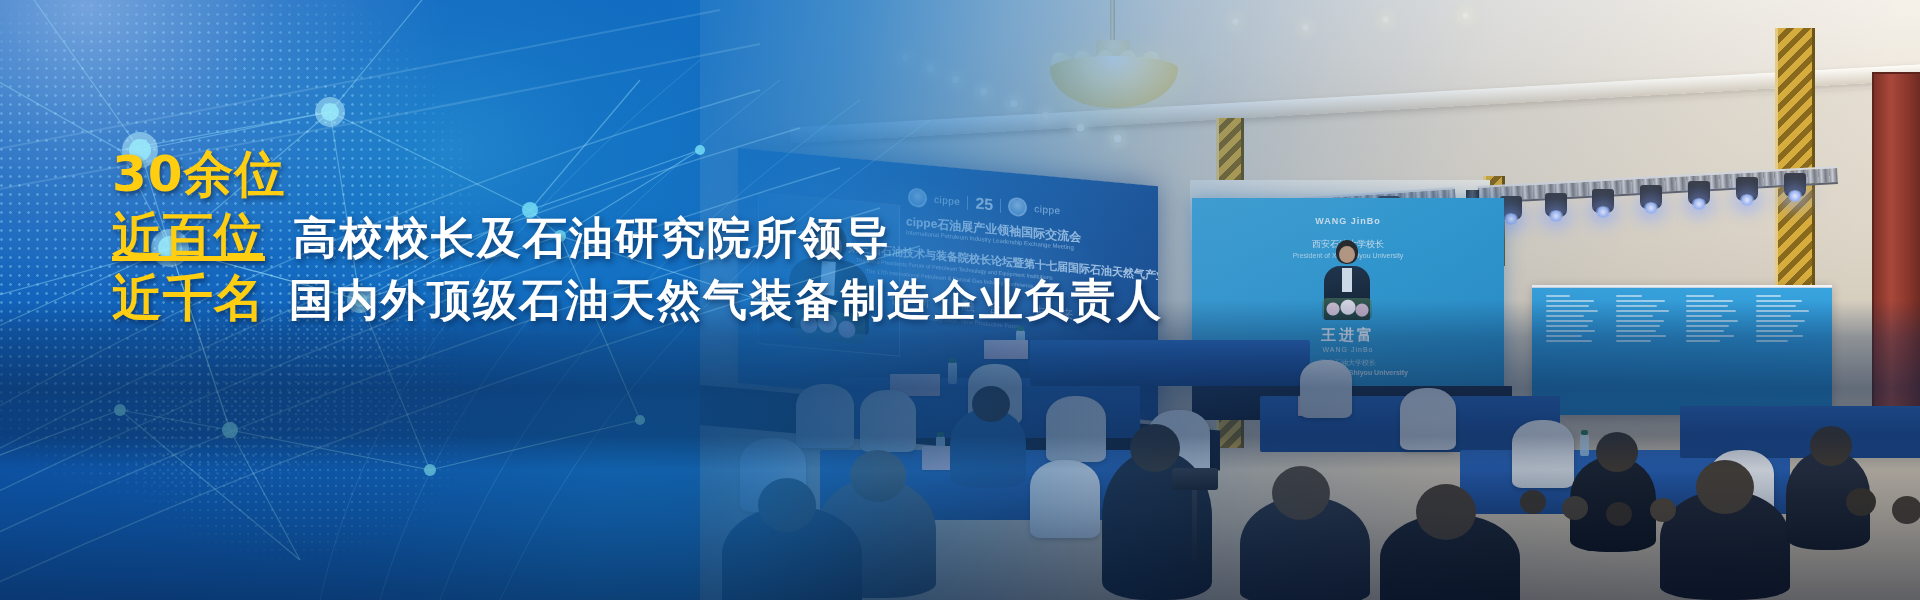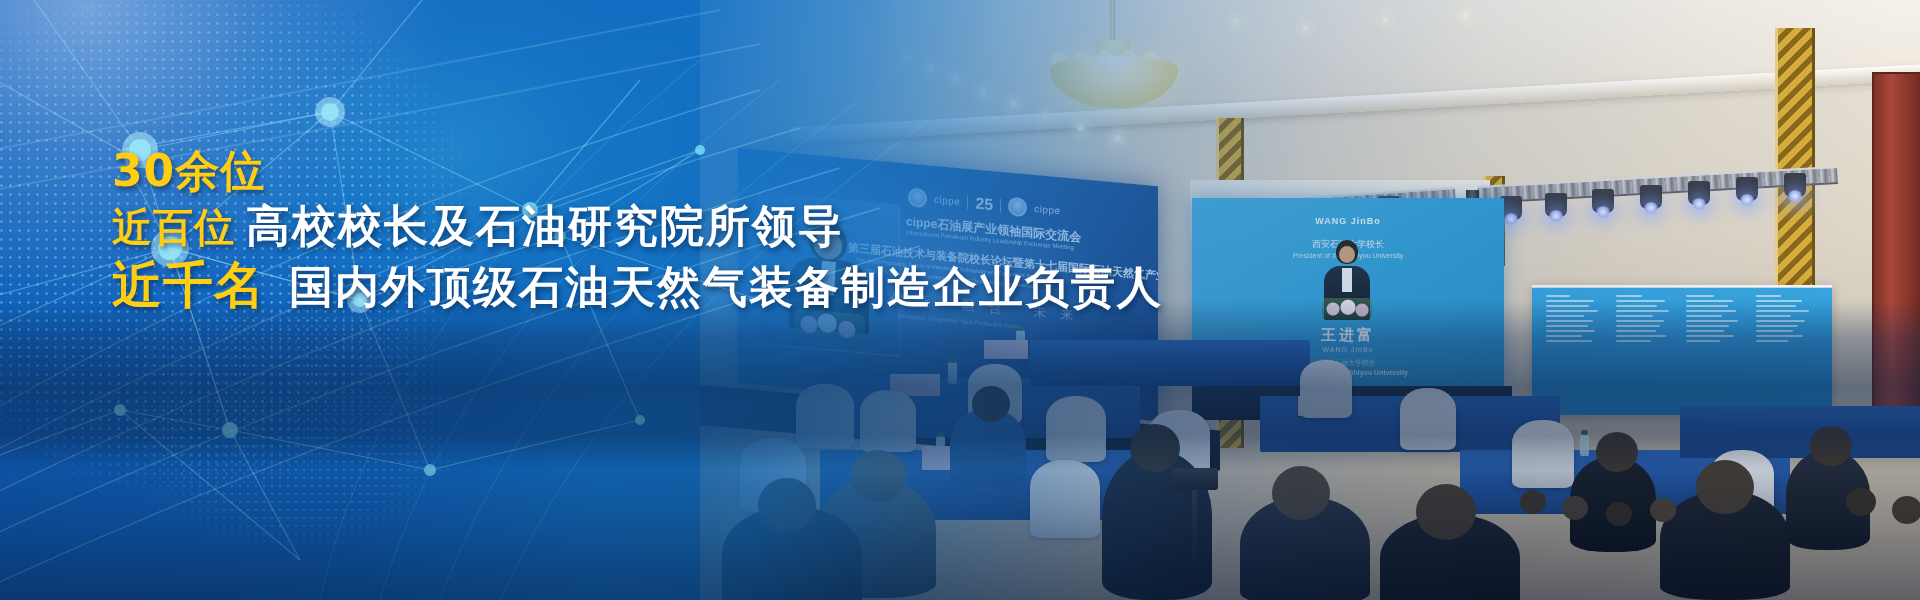--- a/index.html
+++ b/index.html
@@ -339,24 +339,24 @@
   .hl-num {
     color: #FFCE10;
     letter-spacing: 1px;
     text-shadow: 2px 3px 5px rgba(4,28,66,.55);
   }
   .hl-txt {
     color: #ffffff;
     letter-spacing: 2px;
     text-shadow: 2px 3px 6px rgba(4,26,62,.62);
   }
-  .l1 .hl-num { font-size: 44px; }
+  .l1 .hl-num { font-size: 50px; }
   .l1 .hl-txt { font-size: 44px; margin-left: 24px; }
-  .l2 .hl-num { font-size: 40px; }
-  .l2 .hl-txt { font-size: 44px; margin-left: 11px; }
+  .l2 .hl-num { font-size: 50px; text-decoration: underline; }
+  .l2 .hl-txt { font-size: 44px; margin-left: 28px; }
   .l3 .hl-num { font-size: 50px; }
   .l3 .hl-txt { font-size: 44px; margin-left: 24px; }
 </style>
 </head>
 <body>
 
 <div class="banner">
 
   <div class="photo">
 

